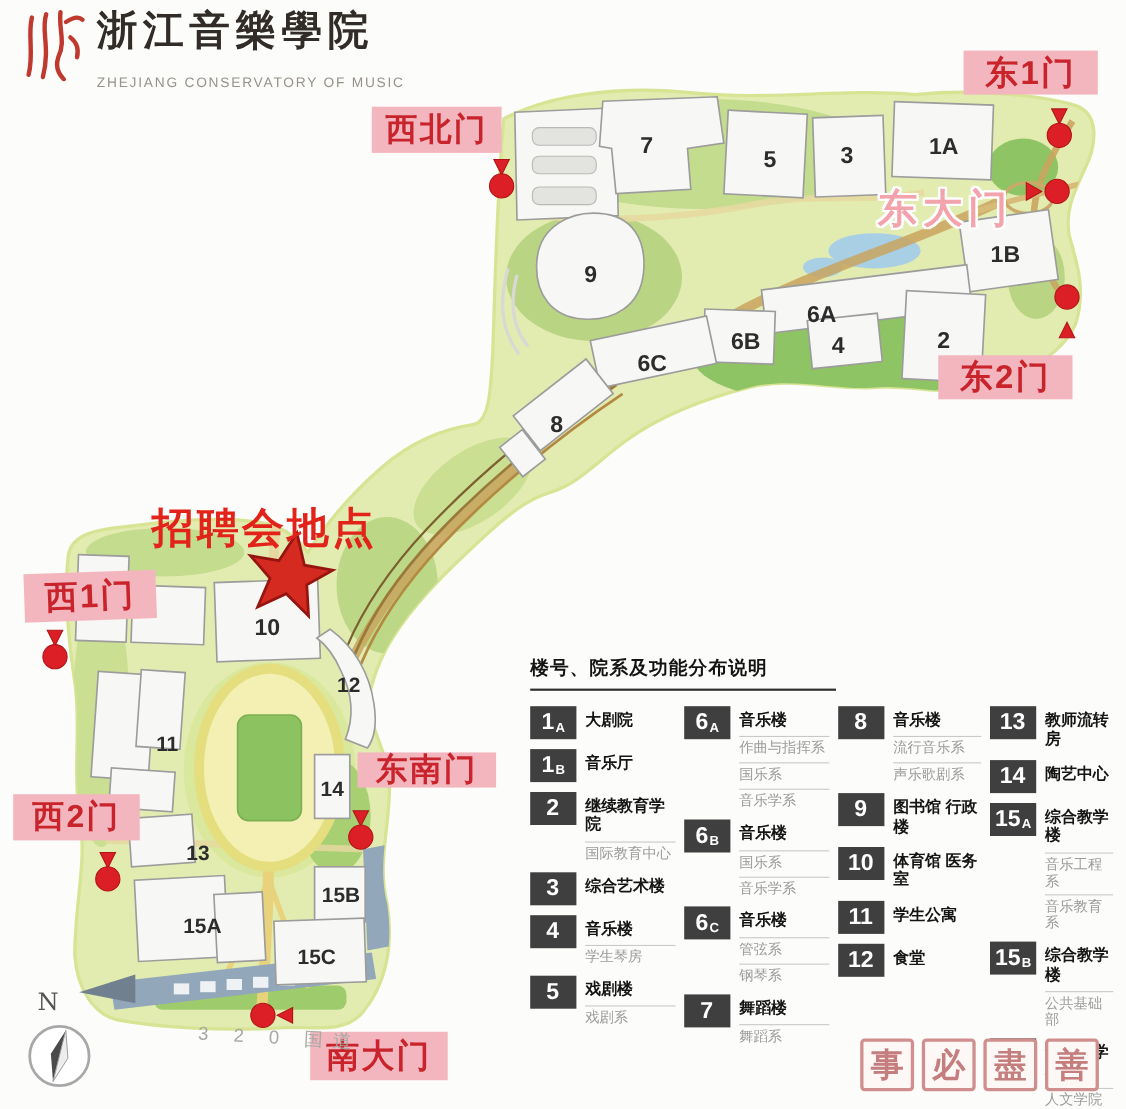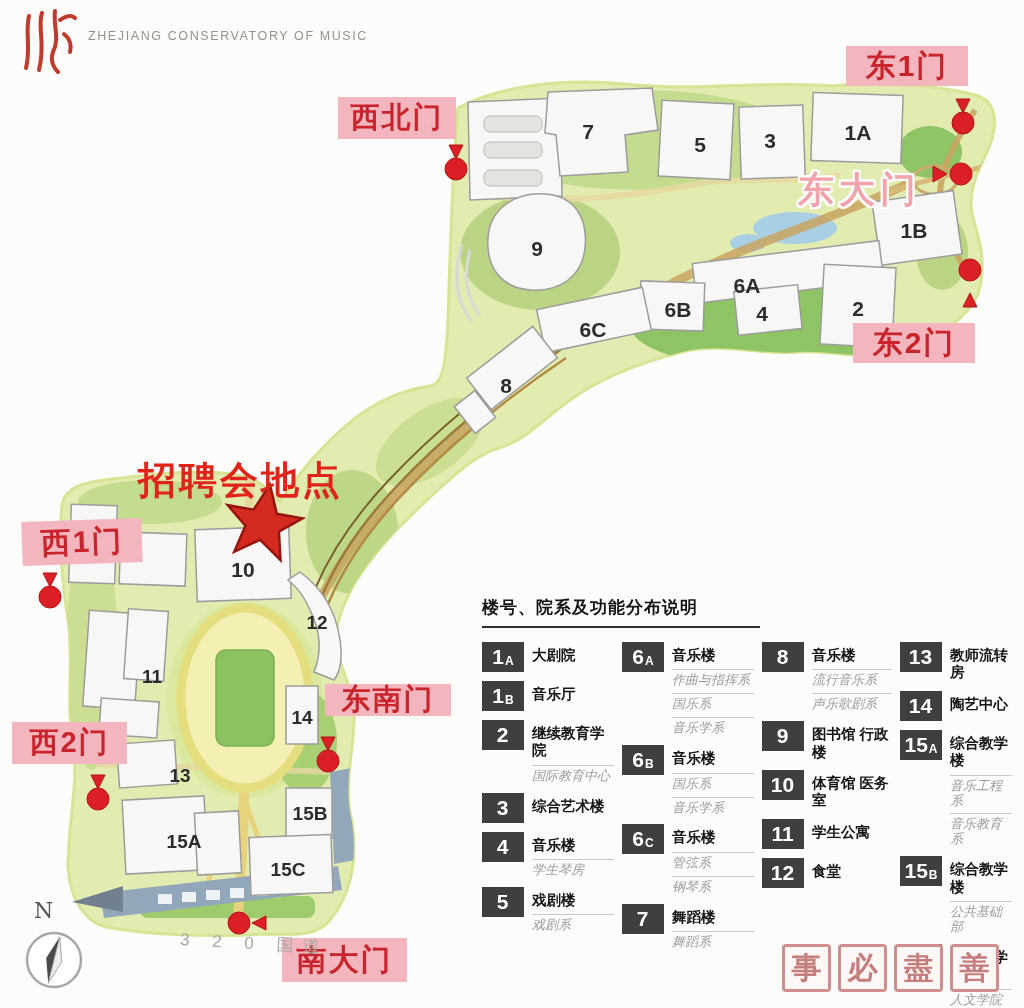--- a/index.html
+++ b/index.html
@@ -50,21 +50,21 @@
   .legend-col:nth-child(4) { width: 120px; }
   .entry { display: flex; margin-bottom: 9px; padding-right: 8px; }
   .badge {
     background: #3f3f3f; color: #fff; min-width: 42px; height: 30px; padding: 0 4px;
     display: flex; align-items: center; justify-content: center;
     font-weight: bold; font-size: 21px; flex: none;
   }
   .badge .suffix { font-size: 12px; font-weight: bold; align-self: flex-end; margin: 0 0 4px 1px; }
   .entry-text { margin-left: 8px; flex: 1; min-width: 0; }
   .entry-name { font-weight: bold; font-size: 14.5px; color: #151515; padding-top: 5px; line-height: 1.2; }
-  .sub { color: #9b9b9b; font-size: 13px; border-top: 1px solid #c9c9c9; margin-top: 5px; padding-top: 3px; line-height: 1.15; font-style: italic; }
+  .sub { color: #9b9b9b; font-size: 13px; border-top: 1px solid #c9c9c9; margin-top: 5px; padding-top: 3px; line-height: 1.15; }
 
   
   .compass { position: absolute; left: 16px; top: 896px; z-index: 3; }
   .road-label {
     position: absolute; left: 180px; top: 932px; z-index: 3; color: #aaa8a4;
     font-size: 17px; letter-spacing: 9px; transform: rotate(3deg);
   }
   .stamps { position: absolute; left: 782px; top: 944px; z-index: 3; display: flex; gap: 7px; }
   .stamp {
     width: 49px; height: 48px; border: 3px solid #d08e8e; border-radius: 4px;
@@ -230,26 +230,27 @@
   <svg class="logo-seal" viewBox="0 0 58 66">
     <g fill="none" stroke="#c0392e" stroke-width="4" stroke-linecap="round">
       <path d="M9,8 C5,24 11,40 6,60"></path>
       <path d="M22,5 C17,20 26,34 19,62"></path>
       <path d="M35,3 C33,18 40,30 33,44 C30,53 33,59 38,64"></path>
       <path d="M40,12 C46,8 51,6 55,10"></path>
       <path d="M44,26 C49,30 52,36 50,44"></path>
     </g>
   </svg>
   <div class="logo-text">
+    <div class="logo-cn">浙江音樂學院</div>
     <div class="logo-en">ZHEJIANG CONSERVATORY OF MUSIC</div>
   </div>
 </div>
 
 <div class="gate-label" style="left:338px; top:97px; width:118px; height:42px; font-size:29px;">西北门</div>
-<div class="gate-label" style="left:846px; top:46px; width:122px; height:40px; font-size:30px;">东1门</div>
+<div class="gate-label" style="left:876px; top:46px; width:122px; height:40px; font-size:30px;">东1门</div>
 <div class="gate-text-plain" style="left:798px; top:166px;">东大门</div>
 <div class="gate-label" style="left:853px; top:323px; width:122px; height:40px; font-size:30px;">东2门</div>
 <div class="gate-label" style="left:22px; top:520px; width:120px; height:44px; font-size:30px; transform:rotate(-2deg);">西1门</div>
 <div class="gate-label" style="left:12px; top:722px; width:115px; height:42px; font-size:29px;">西2门</div>
 <div class="gate-label" style="left:325px; top:684px; width:126px; height:32px; font-size:29px;">东南门</div>
 <div class="gate-label" style="left:282px; top:900px; width:125px; height:44px; font-size:30px;margin-top:38px;">南大门</div>
 
 <div class="event-label">招聘会地点</div>
 
 <div class="legend">

